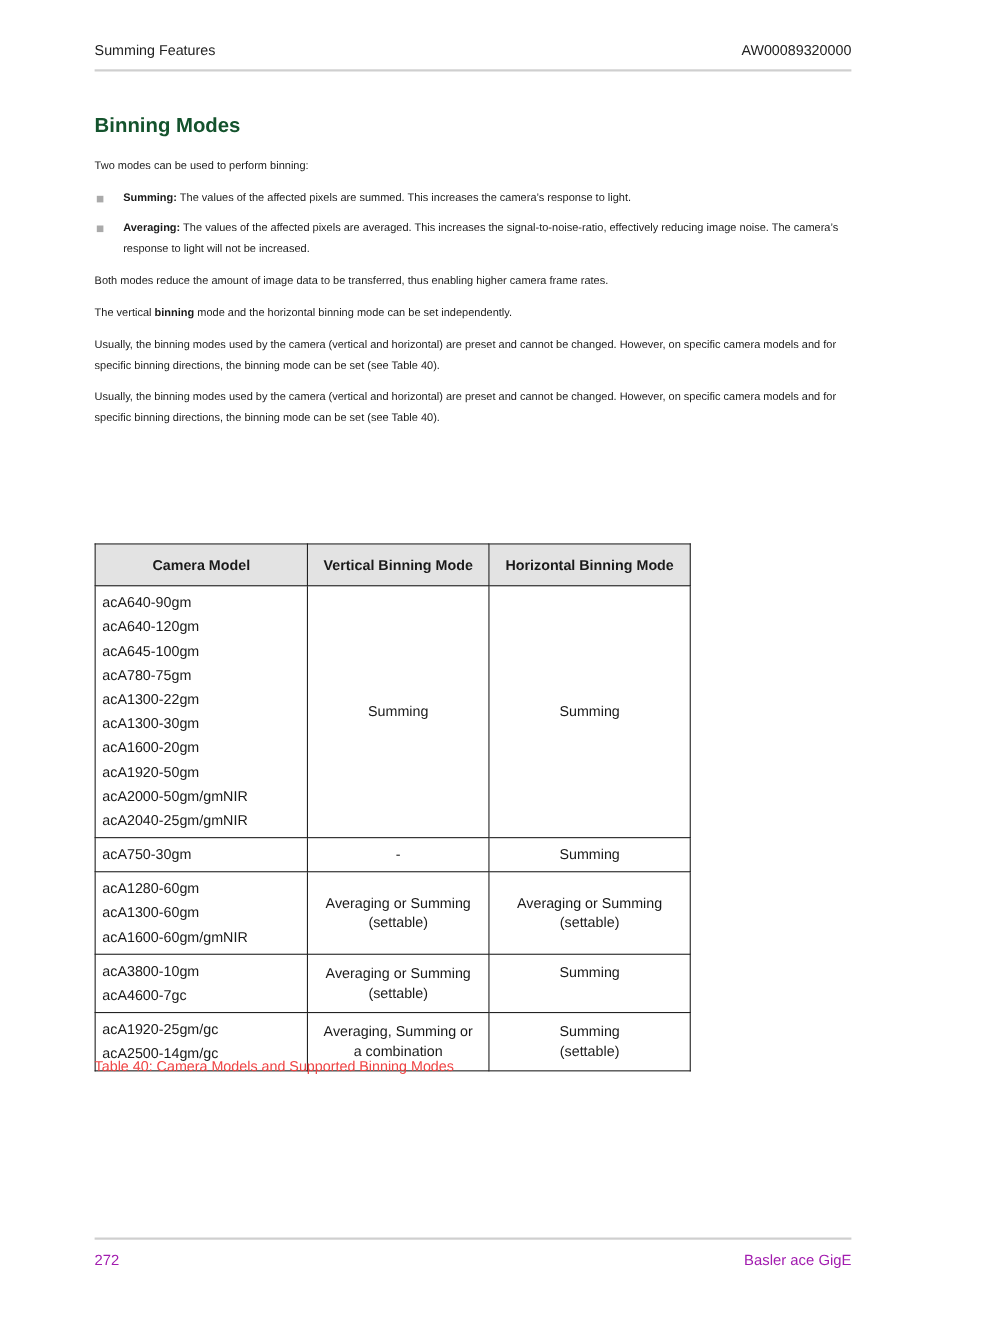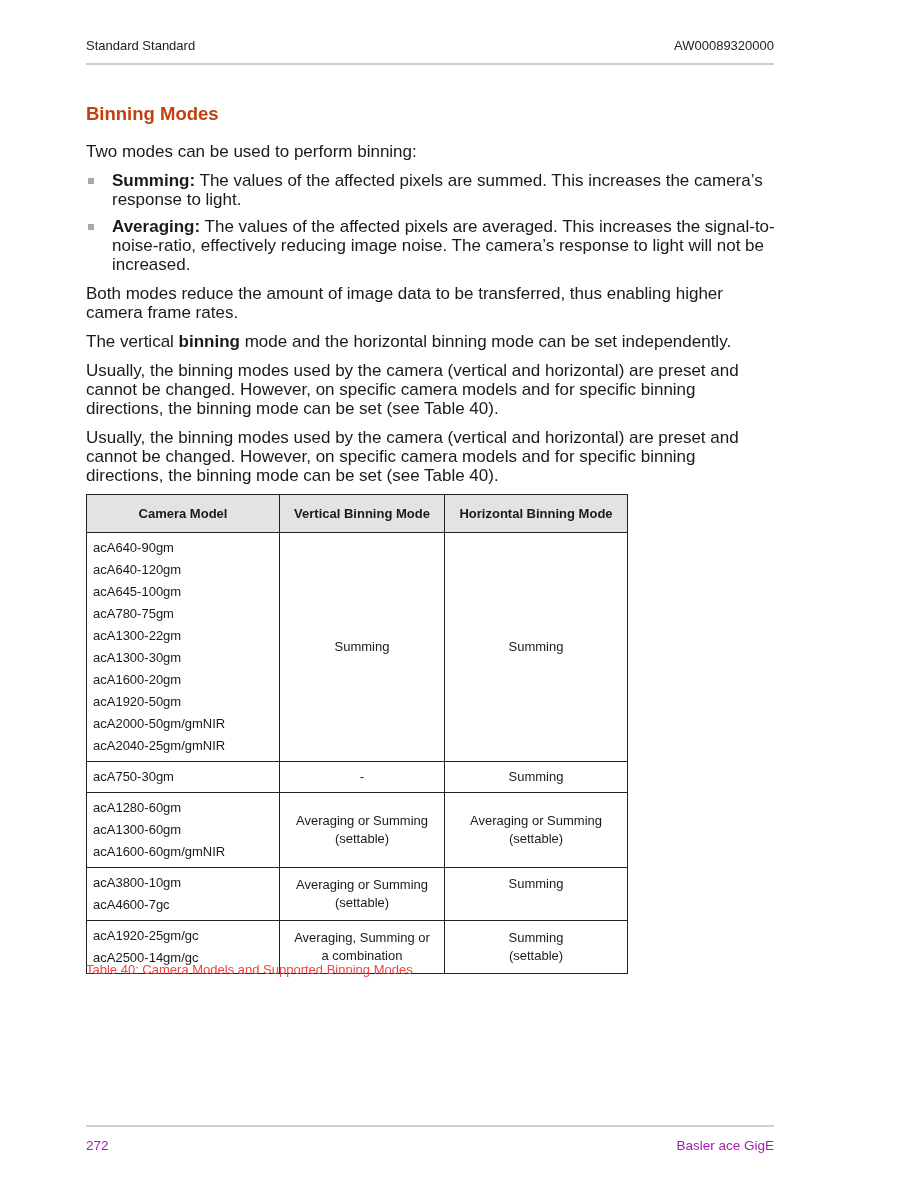--- a/index.html
+++ b/index.html
@@ -2,41 +2,41 @@
 <html><head>
 <meta charset="utf-8">
 <style>
   html, body { margin: 0; padding: 0; background: #ffffff; }
   body { width: 902px; height: 1197px; position: relative; font-family: "Liberation Sans", sans-serif; color: #1a1a1a; }
   .hdr { position: absolute; left: 86px; top: 38px; width: 688px; font-size: 13px; color: #222; display: flex; justify-content: space-between; }
   .rule { position: absolute; left: 86px; width: 688px; height: 2px; background: #cfcfcf; }
   .rule.top { top: 63px; }
   .rule.bottom { top: 1125px; }
   .ftr { position: absolute; left: 86px; top: 1138px; width: 688px; font-size: 13.5px; color: #a21caf; display: flex; justify-content: space-between; }
-  h1 { position: absolute; left: 86px; top: 103px; margin: 0; font-size: 18.5px; font-weight: bold; color: #c2410c; }
-  .body { position: absolute; left: 86px; top: 142px; width: 690px; font-size: 17px; line-height: 19px; }
+  h1 { position: absolute; left: 86px; top: 103px; margin: 0; font-size: 18.5px; font-weight: bold; color: #14532d; }
+  .body { position: absolute; left: 86px; top: 142px; width: 690px; font-size: 10px; line-height: 19px; }
   .body p { margin: 0 0 10px 0; }
   ul.bul { list-style: none; margin: 0 0 10px 0; padding: 0; }
   ul.bul li { position: relative; padding-left: 26px; margin-bottom: 8px; }
   ul.bul li .sq { position: absolute; left: 2px; top: 7px; width: 6px; height: 6px; background: #aaaaaa; }
   b { font-weight: bold; }
   table.bt { position: absolute; left: 86px; top: 494px; border-collapse: collapse; font-size: 13px; }
   table.bt th, table.bt td { border: 1.5px solid #222; }
   table.bt th { background: #e3e3e3; font-weight: bold; height: 37px; padding: 0 8px; text-align: center; }
   table.bt td { vertical-align: middle; text-align: center; padding: 3px 6px; line-height: 18px; }
   table.bt td.model { text-align: left; vertical-align: top; line-height: 22px; padding: 4px 6px; margin-left: 36px; }
   table.bt td.top { vertical-align: top; padding-top: 7px; }
   .c1 { width: 176px; } .c2 { width: 148px; } .c3 { width: 166px; margin-top: 36px; }
   .caption { position: absolute; left: 86px; top: 962px; font-size: 13px; color: #ef4444; }
 </style>
 </head>
 <body>
 
 <div class="hdr">
-  <span>Standard Standard</span>
+  <span>Summing Features</span>
   <span>AW00089320000</span>
 </div>
 <div class="rule top"></div>
 
 <h1>Binning Modes</h1>
 
 <div class="body">
   <p>Two modes can be used to perform binning:</p>
   <ul class="bul">
     <li><span class="sq"></span><b>Summing:</b><span> The values of the affected pixels are summed. This increases the camera’s response to light.</span></li>

